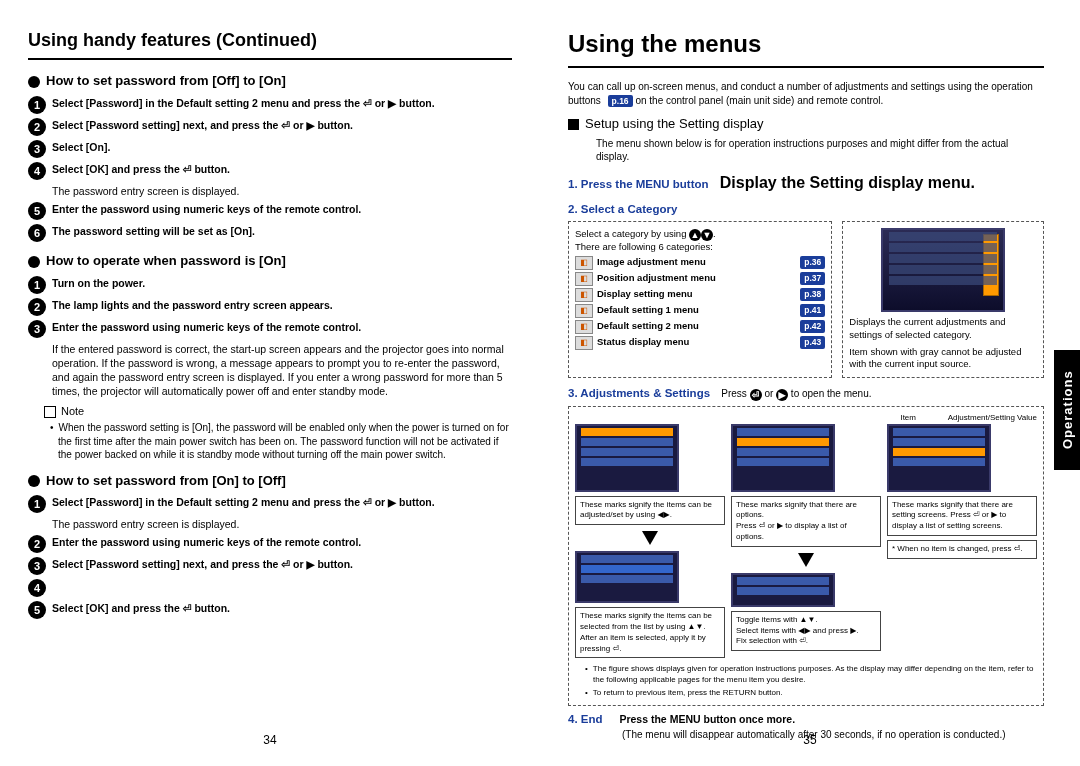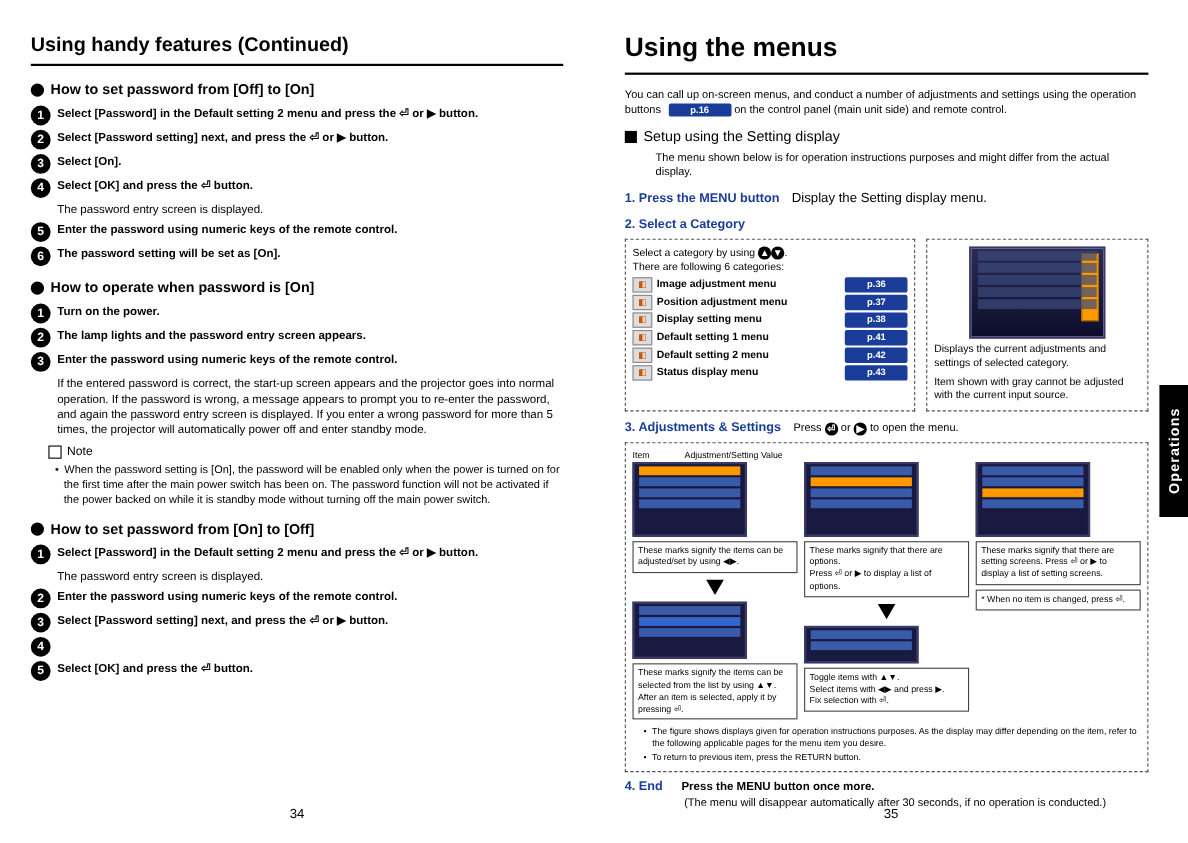--- a/index.html
+++ b/index.html
@@ -25,21 +25,21 @@
   .btn-glyph{display:inline-block;width:12px;height:12px;border-radius:50%;background:#000;color:#fff;font-size:9px;line-height:12px;text-align:center;font-weight:bold;vertical-align:middle}
   
   .right-intro{font-size:10px;margin-bottom:6px}
   .step-hdr{color:#1a3d9a;font-weight:bold;font-size:11.5px;margin-top:8px}
   .select-panel{display:flex;gap:10px;margin-top:4px}
   .select-left{flex:1.2;border:1px dashed #555;padding:6px 6px 6px 6px;font-size:9.5px}
   .select-right{flex:0.9;border:1px dashed #555;padding:6px 6px;font-size:9.5px}
   .menu-line{display:flex;align-items:center;margin:2px 0}
   .menu-icon{width:16px;height:12px;border:1px solid #888;background:#ddd;margin-right:4px;font-size:8px;line-height:12px;text-align:center;color:#c50}
   .menu-text{flex:1}
-  .page-tag{background:#1a3d9a;color:#fff;font-size:8.5px;padding:1px 20px;font-weight:bold;border-radius:2px;margin-left:4px}
+  .page-tag{background:#1a3d9a;color:#fff;font-size:8.5px;padding:1px 4px;font-weight:bold;border-radius:2px;margin-left:4px}
   .screenshot-box{width:120px;height:80px;border:2px solid #3a3a6a;background:linear-gradient(#2b2b55,#0d0d2b);position:relative;margin:0 auto 4px auto}
   .screenshot-box .tab{position:absolute;top:4px;right:4px;width:14px;height:60px;background:#f90;border:1px solid #a60}
   .screenshot-box .row{height:9px;margin:2px 6px;background:#3a4a7a;opacity:.7}
   .adj-panel{border:1px dashed #555;padding:6px;font-size:8.5px;margin-top:4px;position:relative;min-height:250px}
   .mini-screen{width:100px;height:64px;border:2px solid #3a3a6a;background:#1a1a40;display:inline-block;vertical-align:top}
   .mini-screen .mrow{height:8px;margin:2px 4px;background:#3a5aaa}
   .mini-screen .mrow.hl{background:#f90}
   .adj-flex{display:flex;gap:6px;align-items:flex-start}
   .adj-col{flex:1;position:relative}
   .call{border:1px solid #444;background:#fff;padding:3px 4px;font-size:8px;margin-top:4px}
@@ -131,21 +131,21 @@
     <div class="page-title big">Using the menus</div>
     <div class="right-intro">
       <span>You can call up on-screen menus, and conduct a number of adjustments and settings using the operation buttons </span><span class="page-tag">p.16</span><span> on the control panel (main unit side) and remote control.</span>
     </div>
 
     <div class="sec-title-sq">Setup using the Setting display</div>
     <div class="indent" style="font-size:10px">The menu shown below is for operation instructions purposes and might differ from the actual display.</div>
 
     <div class="step-hdr">
       <span>1. Press the MENU button</span>
-      <span style="color:#000;font-weight:normal;font-size:12px;margin-left:8px">Display the Setting display menu.</span>
+      <span style="color:#000;font-weight:bold;font-size:16px;margin-left:8px">Display the Setting display menu.</span>
     </div>
 
     <div class="step-hdr">2. Select a Category</div>
     <div class="select-panel">
       <div class="select-left">
         <div><span>Select a category by using </span><span class="btn-glyph">▲</span><span class="btn-glyph">▼</span><span>.</span></div>
         <div>There are following 6 categories:</div>
         <div class="menu-line">
             <span class="menu-icon">◧</span>
             <span class="menu-text"><b>Image adjustment menu</b></span>
@@ -192,21 +192,21 @@
     </div>
 
     <div class="step-hdr">
       <span>3. Adjustments &amp; Settings</span>
       <span style="color:#000;font-weight:normal;font-size:10px;margin-left:8px">
         <span>Press </span><span class="btn-glyph">⏎</span><span> or </span><span class="btn-glyph">▶</span><span> to open the menu.</span>
       </span>
     </div>
 
     <div class="adj-panel">
-      <div style="text-align:left;font-size:8px">
+      <div style="text-align:right;font-size:8px">
         <span style="margin-right:30px">Item</span>
         <span>Adjustment/Setting Value</span>
       </div>
       <div class="adj-flex">
         <div class="adj-col">
           <div class="mini-screen"><div class="mrow hl"></div><div class="mrow"></div><div class="mrow"></div><div class="mrow"></div></div>
           <div class="call">These marks signify the items can be adjusted/set by using ◀▶.</div>
           <div class="arrow-down"></div>
           <div class="mini-screen" style="height:48px"><div class="mrow"></div><div class="mrow hl" style="background:#36c"></div><div class="mrow"></div></div>
           <div class="call"><span>These marks signify the items can be selected from the list by using ▲▼.</span><br><span>After an item is selected, apply it by pressing ⏎.</span></div>

